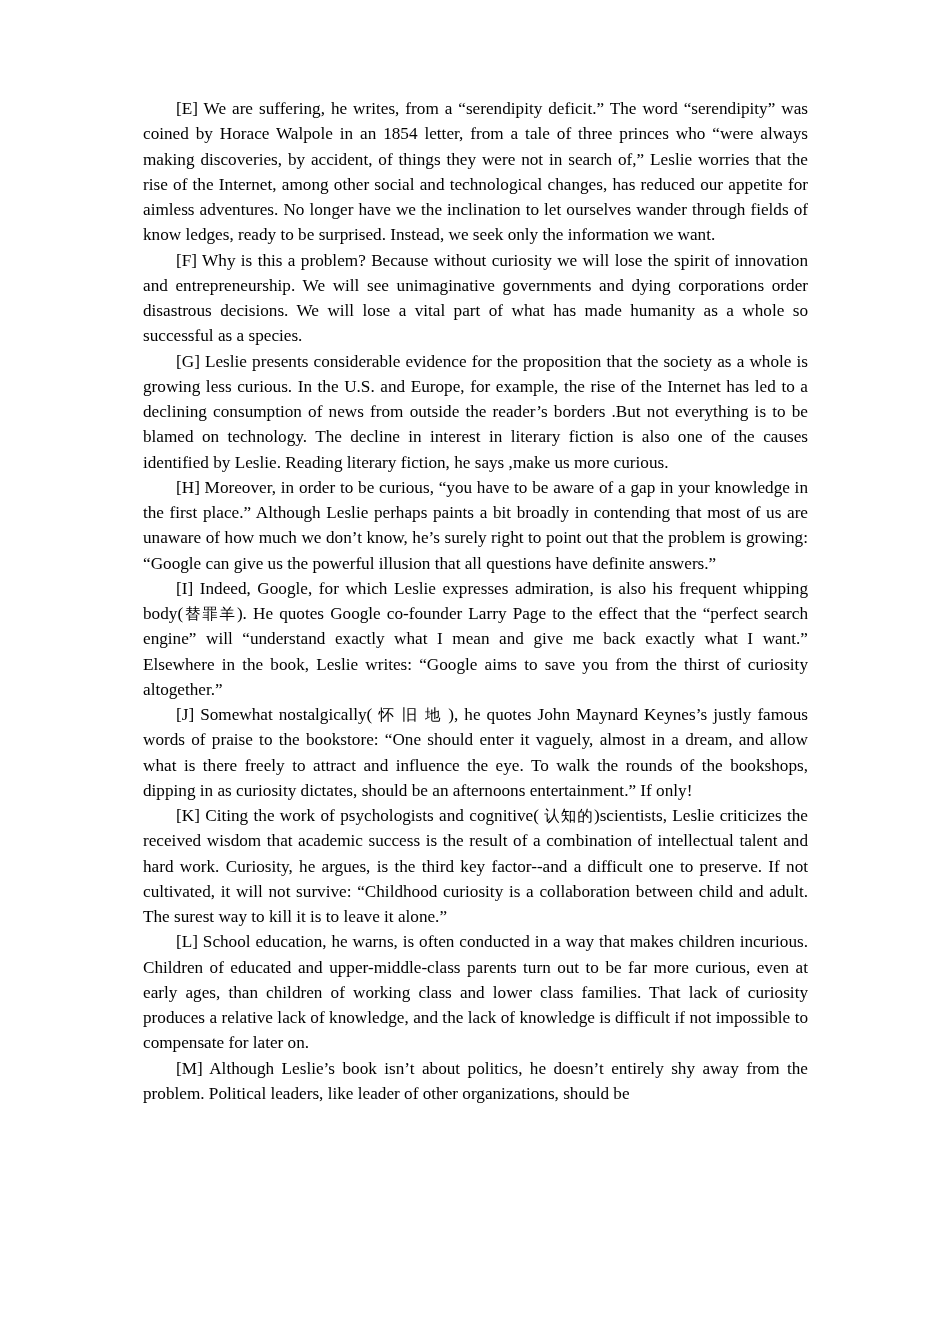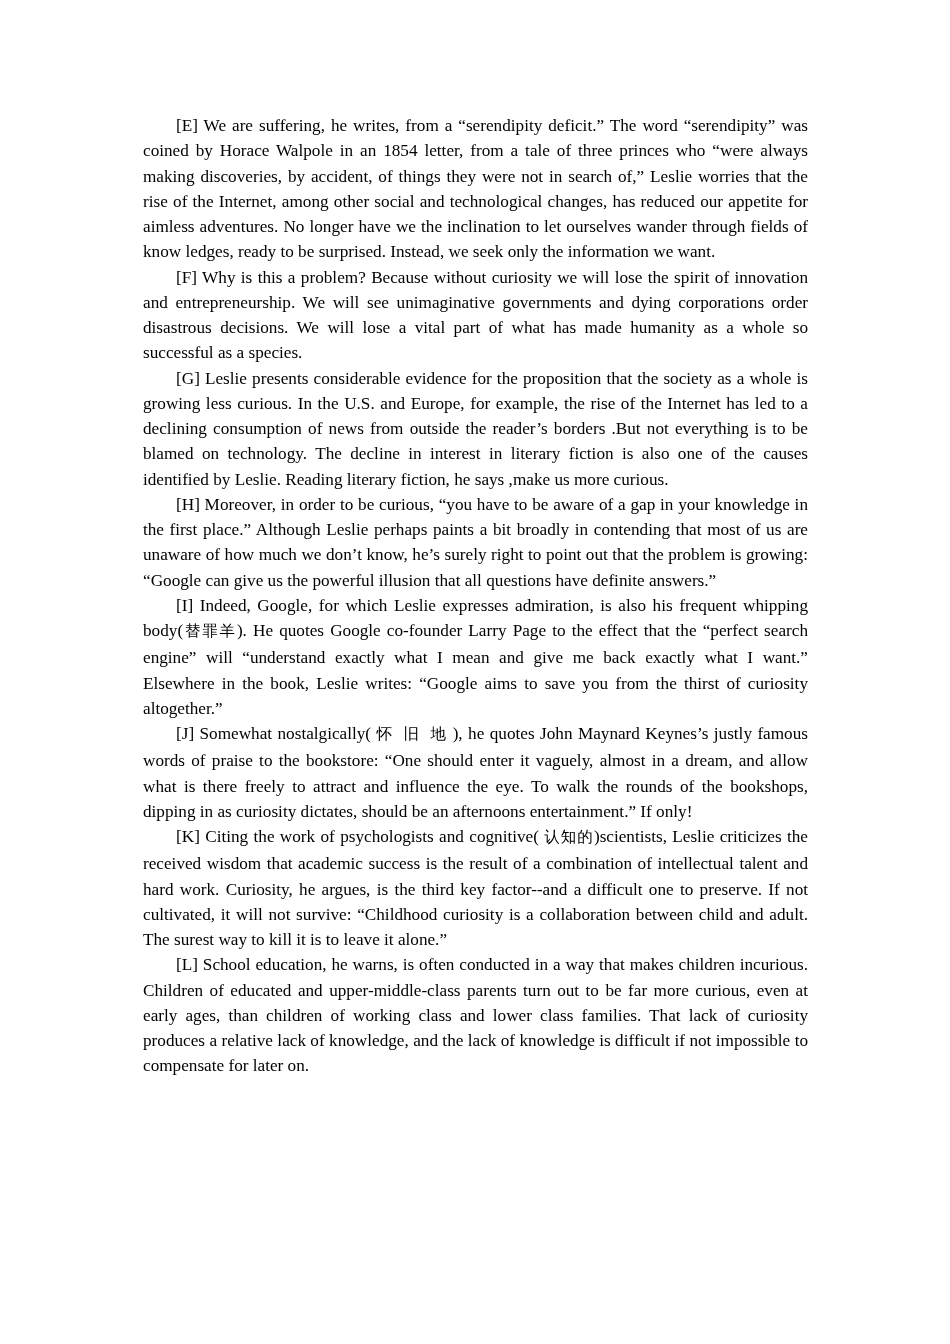--- a/index.html
+++ b/index.html
@@ -11,41 +11,41 @@
     position: relative;
     width: 950px;
     height: 1344px;
     background: #ffffff;
     overflow: hidden;
     box-sizing: border-box;
   }
   .text-column {
     position: absolute;
     left: 143px;
-    top: 113px;
+    top: 96px;
     width: 665px;
     font-family: "Liberation Serif", "DejaVu Serif", serif;
     font-size: 17.2px;
     line-height: 25.25px;
     color: #000000;
     text-align: justify;
     text-justify: inter-word;
     -webkit-font-smoothing: antialiased;
   }
   .para {
     margin: 0;
     padding: 0;
     text-indent: 33px;
     text-align: justify;
     text-align-last: left;
     hyphens: none;
     -webkit-hyphens: none;
   }
   .cjk {
-    font-family: Liberation Mono, monospace;
+    font-family: Liberation Sans, sans-serif;
     font-size: 15.5px;
   }
 </style>
 </head>
 <body>
 
 <div class="page">
   <div class="text-column">
 
     <p class="para">[E] We are suffering, he writes, from a “serendipity deficit.” The word “serendipity” was coined by Horace Walpole in an 1854 letter, from a tale of three princes who “were always making discoveries, by accident, of things they were not in search of,” Leslie worries that the rise of the Internet, among other social and technological changes, has reduced our appetite for aimless adventures. No longer have we the inclination to let ourselves wander through fields of know ledges, ready to be surprised. Instead, we seek only the information we want.</p>
@@ -57,15 +57,16 @@
     <p class="para">[H] Moreover, in order to be curious, “you have to be aware of a gap in your knowledge in the first place.” Although Leslie perhaps paints a bit broadly in contending that most of us are unaware of how much we don’t know, he’s surely right to  point out that the problem is growing: “Google can give us the powerful illusion that all questions have definite answers.”</p>
 
     <p class="para"><span>[I] Indeed, Google, for which Leslie expresses admiration, is also his frequent whipping body(</span><span class="cjk">替罪羊</span><span>). He quotes Google co-founder Larry Page to the effect that the “perfect search engine” will “understand exactly what I mean and give me back exactly what I want.” Elsewhere in the book, Leslie writes: “Google aims to save you from the thirst of  curiosity altogether.”</span></p>
 
     <p class="para"><span>[J] Somewhat nostalgically( </span><span class="cjk">怀 旧 地</span><span> ), he quotes John Maynard Keynes’s justly famous words of praise to the bookstore: “One should enter it vaguely, almost in a dream, and allow what is there freely to attract and influence the eye. To walk the rounds of the bookshops, dipping in as curiosity dictates, should be an afternoons entertainment.” If only!</span></p>
 
     <p class="para"><span>[K] Citing the work of psychologists and cognitive( </span><span class="cjk">认知的</span><span>)scientists, Leslie criticizes the received wisdom that academic success is the result of a combination of intellectual talent and hard work. Curiosity, he argues, is the third key factor--and a difficult one to preserve. If not cultivated, it will not survive: “Childhood curiosity is a collaboration between child and adult. The surest way to kill it is to leave it alone.”</span></p>
 
     <p class="para">[L] School education, he warns, is often conducted in a way that makes children incurious. Children of educated and upper-middle-class parents turn out to be far more curious, even at early ages, than children of working class and lower class families. That lack of curiosity produces a relative lack of knowledge, and the lack of knowledge is difficult if not impossible to compensate for later on.</p>
 
+    <p class="para">[M] Although Leslie’s book isn’t about politics, he doesn’t entirely shy away from the problem. Political leaders, like leader of other organizations, should be</p>
 
   </div>
 </div>
 
 </body></html>

